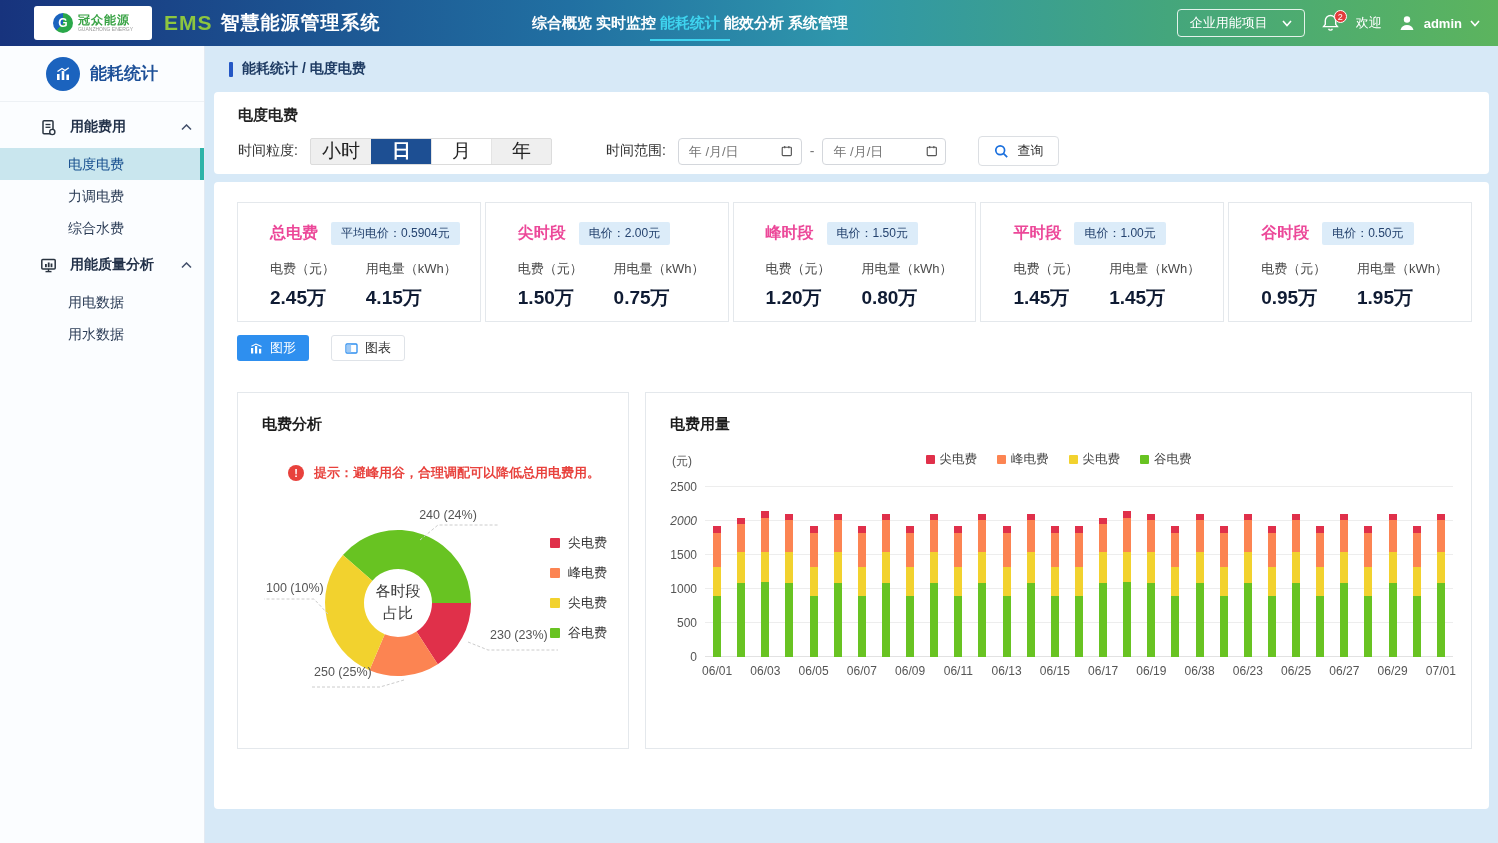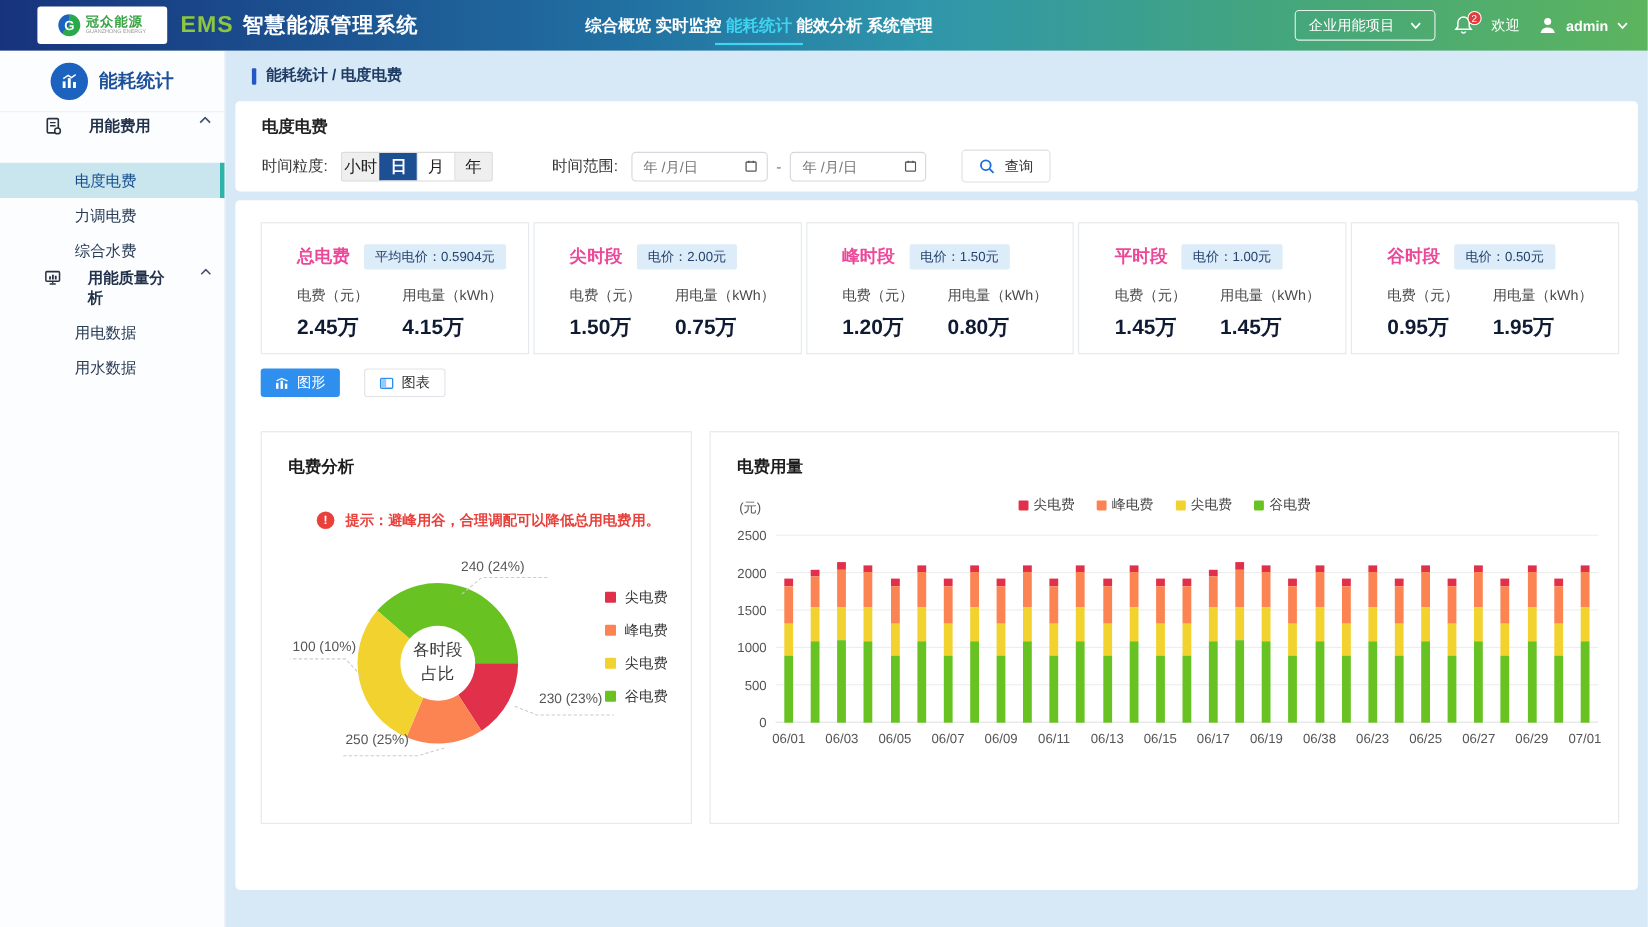--- a/index.html
+++ b/index.html
@@ -25,36 +25,36 @@
   .welcome{font-size:13px}
   .username{font-size:13px;font-weight:bold}
   .userline{display:flex;align-items:center;gap:8px;cursor:pointer}
   
   .bodyrow{flex:1;display:flex;min-height:0}
   .sidebar{width:205px;background:#fbfdff;border-right:1px solid #e3eaf2}
   .side-head{height:56px;display:flex;align-items:center;justify-content:center;gap:10px;border-bottom:1px solid #edf1f5}
   .side-ico{width:34px;height:34px;border-radius:50%;background:#1b63be;display:flex;align-items:center;justify-content:center}
   .side-title{color:#1d5098;font-size:17px;font-weight:bold}
   .menu{padding-top:4px}
-  .group-row{height:42px;display:flex;padding:0 12px 0 40px;gap:24px;color:#23324a;font-size:14px;font-weight:bold;cursor:pointer}
+  .group-row{height:42px;display:flex;align-items:center;padding:0 12px 0 40px;gap:13px;color:#23324a;font-size:14px;font-weight:bold;cursor:pointer}
   .group-row .chev{margin-left:auto}
   .item-row{height:32px;line-height:32px;padding-left:68px;font-size:14px;color:#2a3b55;cursor:pointer;position:relative}
   .item-row.active{background:#c9e6ee;color:#174f8e}
   .item-row.active::after{content:"";position:absolute;right:0;top:0;bottom:0;width:4px;background:#2eb3a8}
   .main{flex:1;padding:0 9px;min-width:0}
   .breadcrumb{height:46px;display:flex;align-items:center;padding-left:15px;gap:9px;color:#1e3b63;font-size:14px;font-weight:600}
   .bc-bar{width:4px;height:15px;background:#2457c5;border-radius:1px}
   .card{background:#fff;border-radius:4px}
   
   .filter-card{height:82px;padding:14px 24px 0}
   .filter-title{font-size:15px;font-weight:bold;color:#222}
   .filter-row{display:flex;align-items:center;margin-top:11px;font-size:14px;color:#333}
   .flabel{margin-right:12px;white-space:nowrap}
   .seg{display:flex;border:1px solid #dcdcdc;border-radius:2px;overflow:hidden;background:#efefef;height:27px}
-  .seg span{width:34px;display:flex;align-items:center;justify-content:center;font-size:15px;color:#222;cursor:pointer;border-left:1px solid #e4e4e4}
+  .seg span{width:60px;display:flex;align-items:center;justify-content:center;font-size:19px;color:#222;cursor:pointer;border-left:1px solid #e4e4e4}
   .seg span:first-child{border-left:none}
   .seg span.sel{background:#1d4f93;color:#fff;font-weight:bold;border-left-color:#1d4f93}
   .seg span.white{background:#fff}
   .range-label{margin:0 12px 0 54px}
   .date-input{width:124px;height:27px;border:1px solid #d4d7dc;border-radius:4px;display:flex;align-items:center;padding:0 8px;gap:6px;background:#fff}
   .date-input input{border:none;outline:none;width:100%;font-size:13px;color:#8a9099;background:transparent;font-family:inherit}
   .dash{margin:0 8px;color:#777}
   .search-btn{margin-left:32px;height:30px;border:1px solid #dcdfe3;border-radius:4px;background:#fff;display:flex;align-items:center;gap:8px;padding:0 15px;font-size:13px;color:#333;cursor:pointer}
   
   .panel{margin-top:8px;height:627px;padding:20px 17px 0 23px}
@@ -422,21 +422,21 @@
                   <div class="li">
                     <span class="sq" style="background: rgb(104, 195, 34);"></span>
                     <span>谷电费</span>
                   </div>
                 </div>
               <div id="bar-yticks">
                   <div class="ytick" style="top: 210px;">0</div>
                   <div class="ytick" style="top: 176px;">500</div>
                   <div class="ytick" style="top: 142px;">1000</div>
                   <div class="ytick" style="top: 108px;">1500</div>
-                  <div class="ytick" style="top: 74px;">2000</div>
+                  <div class="ytick" style="top: 74px; font-style: italic;">2000</div>
                   <div class="ytick" style="top: 40px;">2500</div>
                 </div>
               <div class="plot">
                 <div id="bar-grid">
                     <div class="gridline" style="bottom: 0px; background: rgb(226, 226, 226);"></div>
                     <div class="gridline" style="bottom: 34px; background: rgb(237, 237, 237);"></div>
                     <div class="gridline" style="bottom: 68px; background: rgb(237, 237, 237);"></div>
                     <div class="gridline" style="bottom: 102px; background: rgb(237, 237, 237);"></div>
                     <div class="gridline" style="bottom: 136px; background: rgb(237, 237, 237);"></div>
                     <div class="gridline" style="bottom: 170px; background: rgb(237, 237, 237);"></div>

